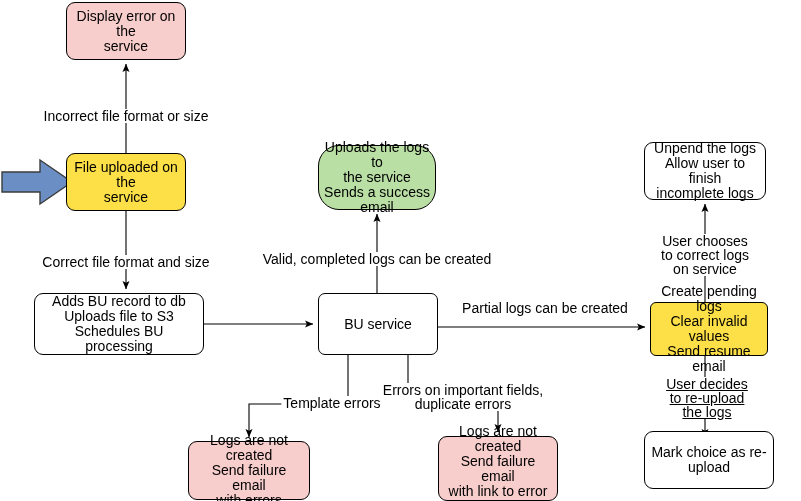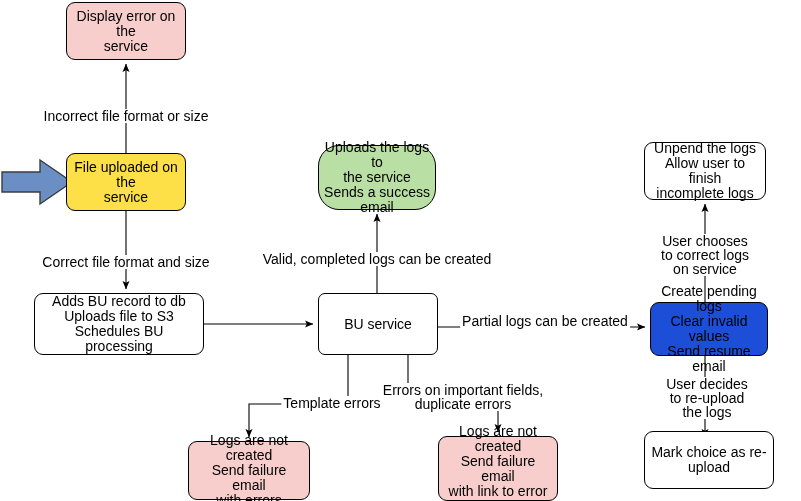--- a/index.html
+++ b/index.html
@@ -27,21 +27,21 @@
     font-size: 14px;
     line-height: 15px;
     color: #000000;
     background: #ffffff;
     padding: 2px 5px;
     white-space: pre-line;
   }
   .node.pink   { background: #f8cecc; border-color: #000000; }
   .node.blue   { background: #fde047; border-color: #000000; }
   .node.green  { background: #b9dfa4; border-color: #000000; }
-  .node.yellow { background: #1d4ed8; border-color: #000000; }
+  .node.yellow { background: #fde047; border-color: #000000; border-radius: 6px; }
   .node.plain  { background: #ffffff; border-color: #000000; }
 
   .edge-label {
     position: absolute;
     font-size: 14px;
     line-height: 14px;
     color: #000000;
     background: #ffffff;
     text-align: center;
     white-space: pre-line;
@@ -146,24 +146,24 @@
 
   <div class="node plain" style="left:644px; top:431px; width:130px; height:58px;">Mark choice as re-
 upload</div>
 
   <div class="edge-label" style="left:126px; top:116px; transform:translate(-50%,-50%);">Incorrect file format or size</div>
 
   <div class="edge-label" style="left:126px; top:262px; transform:translate(-50%,-50%);">Correct file format and size</div>
 
   <div class="edge-label" style="left:377px; top:259px; transform:translate(-50%,-50%);">Valid, completed logs can be created</div>
 
-  <div class="edge-label" style="left:545px; top:321px; transform:translate(-50%,-50%);">Partial logs can be created</div>
+  <div class="edge-label" style="left:545px; top:308px; transform:translate(-50%,-50%);">Partial logs can be created</div>
 
   <div class="edge-label" style="left:332px; top:403px; transform:translate(-50%,-50%);">Template errors</div>
 
   <div class="edge-label" style="left:463px; top:397px; transform:translate(-50%,-50%);">Errors on important fields,
 duplicate errors</div>
 
   <div class="edge-label" style="left:705px; top:255px; transform:translate(-50%,-50%);">User chooses to correct logs on service</div>
 
-  <div class="edge-label" style="left:707px; top:398px; transform:translate(-50%,-50%);">User decides to re-upload the logs</div>
+  <div class="edge-label" style="left:707px; top:398px; transform:translate(-50%,-50%);text-decoration:underline;">User decides to re-upload the logs</div>
 
 </div>
 
 </body></html>

